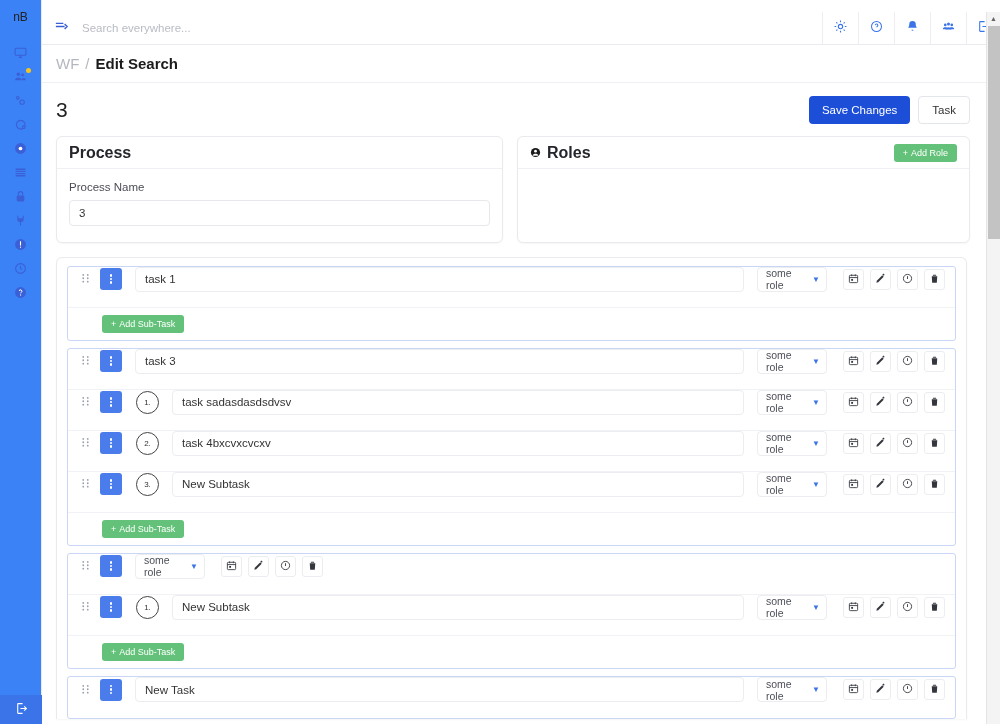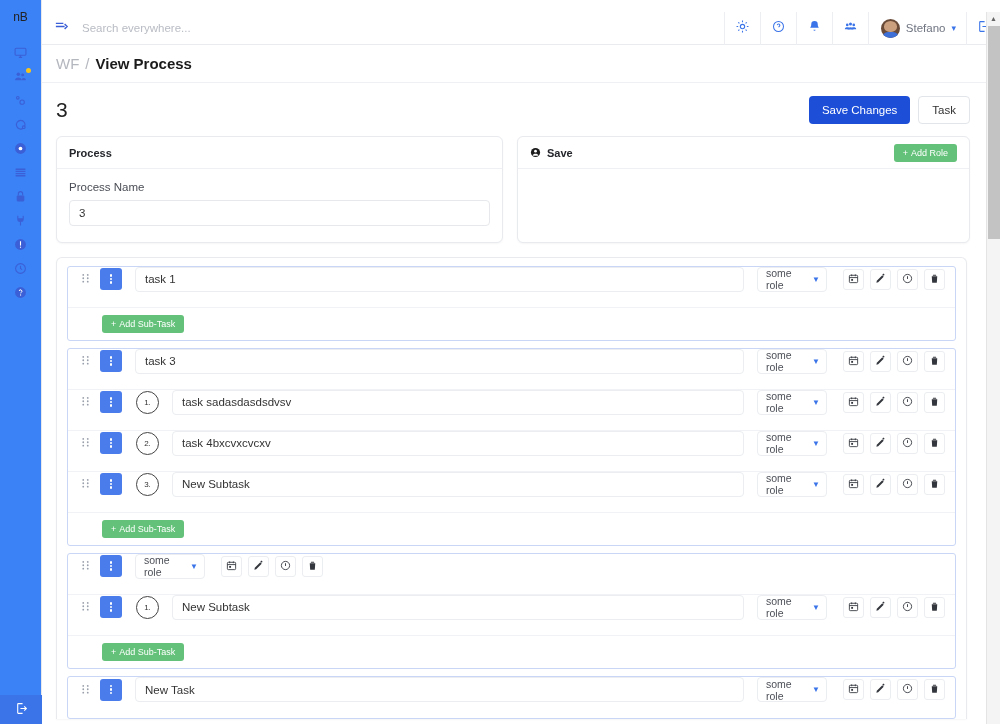--- a/index.html
+++ b/index.html
@@ -120,21 +120,21 @@
   .cards-row { display: flex; gap: 14px; }
   .card {
     background: #fff; border: 1px solid #e8eaee; border-radius: 6px;
     box-shadow: 0 1px 2px rgba(16,24,40,0.04);
   }
   .card-hd {
     height: 32px; display: flex; align-items: center; justify-content: space-between;
     padding: 0 12px; border-bottom: 1px solid #eef0f3;
   }
   .card-hd-l { display: flex; align-items: center; gap: 6px; }
-  .card-hd-title { font-size: 11px; font-weight: bold; color: #24262b; }
+  .card-hd-title { font-size: 16px; font-weight: bold; color: #24262b; }
   .card-hd-l svg { width: 11px; height: 11px; }
   .card-bd { padding: 12px; }
 
   .process-card { width: 447px; height: 107px; }
   .roles-card { width: 453px; height: 107px; }
 
   .field-label { font-size: 11.5px; color: #4a4d55; margin-bottom: 7px; }
   .field-input {
     width: 100%; height: 26px; border: 1px solid #e6e8ec; border-radius: 4px;
     font-size: 11.5px; color: #333; padding: 0 9px; background: #fff;
@@ -382,39 +382,34 @@
                 <circle cx="12" cy="7.5" r="2.8"></circle>
                 <circle cx="18" cy="9" r="2.4"></circle>
               <path d="M1.5 17c0-2.4 2-3.6 4.5-3.6S10.5 14.6 10.5 17z"></path>
               <path d="M13.5 17c0-2.4 2-3.6 4.5-3.6s4.5 1.2 4.5 3.6z"></path>
               <path d="M6.5 17.5c0-2.7 2.4-4.2 5.5-4.2s5.5 1.5 5.5 4.2z"></path>
             </svg>
           </span>
         </div>
       </div>
 
-      <div class="tb-user">
-        <span class="avatar"></span>
-        <span class="uname">Stefano</span>
-        <span class="caret">▾</span>
-      </div>
       <div class="tb-logout">
         <span>
           <svg viewBox="0 0 24 24" fill="none" stroke="#3b74e8" stroke-width="2">
             <path d="M14 3H6a1 1 0 00-1 1v16a1 1 0 001 1h8"></path>
               <path d="M17 8l4 4-4 4M21 12H10"></path>
           </svg>
         </span>
       </div>
     </div>
 
     <div class="crumbbar">
       <span class="crumb-a">WF</span>
       <span class="crumb-sep">/</span>
-      <span class="crumb-b">View Process</span>
+      <span class="crumb-b">Edit Search</span>
     </div>
 
     <div class="titlerow">
       <div class="ptitle">3</div>
       <div class="tbtns">
         <button class="btn-primary">Save Changes</button>
         <button class="btn-outline">Task</button>
       </div>
     </div>
 
@@ -437,21 +432,21 @@
         <div class="card roles-card">
           <div class="card-hd">
             <div class="card-hd-l">
               <span>
                 <svg viewBox="0 0 24 24" fill="#1b1b1b">
                   <circle cx="12" cy="12" r="10"></circle>
                   <circle cx="12" cy="9" r="3" fill="#fff"></circle>
                   <path d="M5.5 19c.8-3 3.4-4.4 6.5-4.4s5.7 1.4 6.5 4.4z" fill="#fff"></path>
                 </svg>
               </span>
-              <span class="card-hd-title">Save</span>
+              <span class="card-hd-title">Roles</span>
             </div>
             <button class="btn-green">
               <span class="plus">+</span><span>Add Role</span>
             </button>
           </div>
           <div class="card-bd"></div>
         </div>
       </div>
 
       <div class="card tasks-card">

